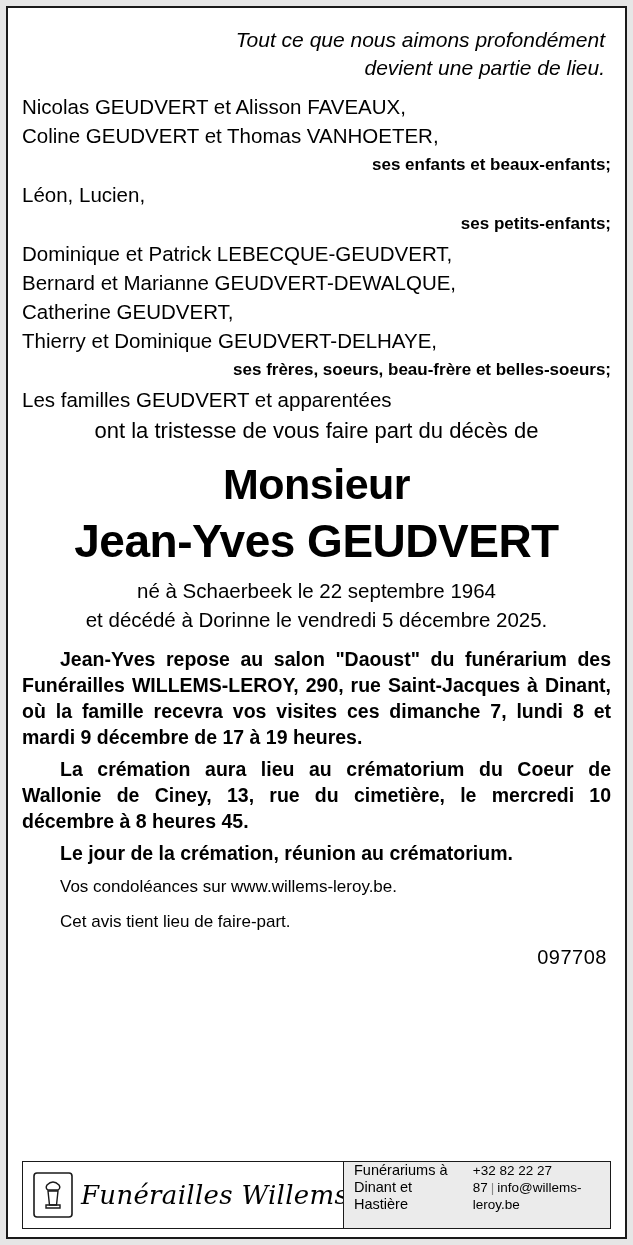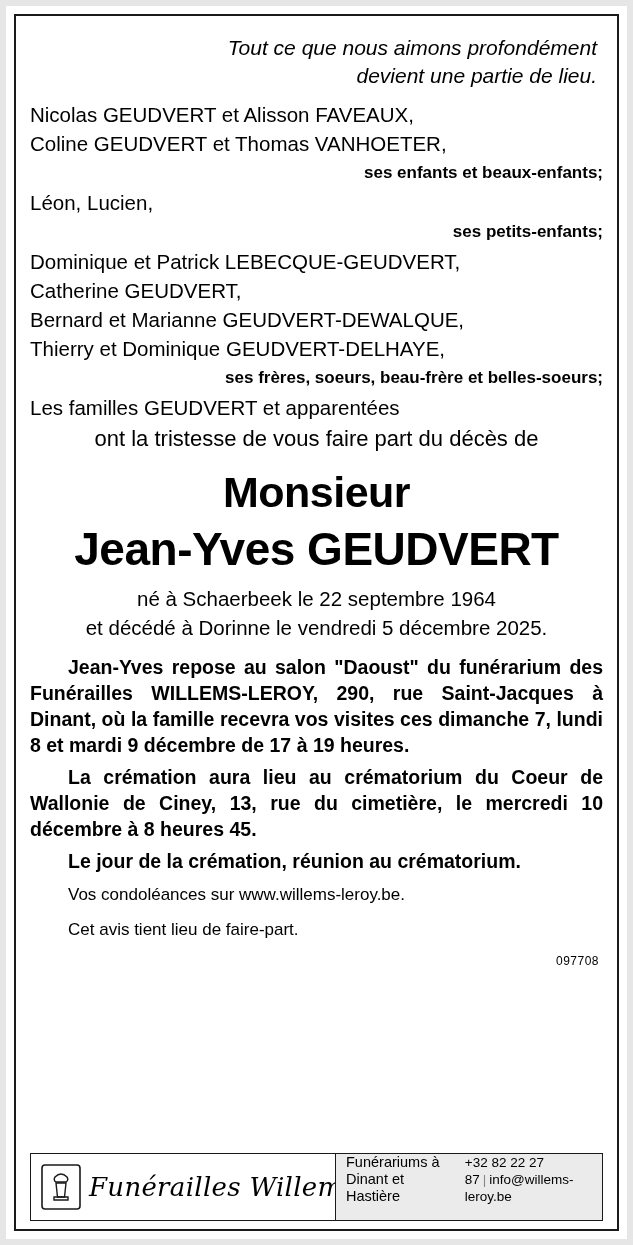--- a/index.html
+++ b/index.html
@@ -14,21 +14,21 @@
     color: #000000;
     overflow: hidden;
   }
   .notice {
     position: relative;
     width: 633px;
     height: 1245px;
     box-sizing: border-box;
     background: #ffffff;
     border: 6px solid #e6e6e6;
-    padding: 8px;
+    padding: 0;
   }
   .inner {
     box-sizing: border-box;
     width: 100%;
     height: 100%;
     border: 2px solid #1a1a1a;
     padding: 14px 14px 8px 14px;
     display: flex;
     flex-direction: column;
   }
@@ -103,21 +103,21 @@
   .plain {
     font-size: 17px;
     font-weight: normal;
     line-height: 29px;
     text-indent: 38px;
     text-align: left;
     margin: 6px 0 0 0;
   }
   .refnum {
     text-align: right;
-    font-size: 12px;
+    font-size: 20px;
     margin: 10px 4px 6px 0;
     letter-spacing: 0.5px;
   }
   .footer {
     margin-top: auto;
     border: 1.5px solid #1a1a1a;
     height: 66px;
     display: flex;
     align-items: stretch;
     background: #ffffff;
@@ -174,22 +174,22 @@
       <span>devient une partie de lieu.</span>
     </div>
 
     <div class="family">
       <span class="ln">Nicolas GEUDVERT et Alisson FAVEAUX,</span>
       <span class="ln">Coline GEUDVERT et Thomas VANHOETER,</span>
       <span class="role">ses enfants et beaux-enfants;</span>
       <span class="ln">Léon, Lucien,</span>
       <span class="role">ses petits-enfants;</span>
       <span class="ln">Dominique et Patrick LEBECQUE-GEUDVERT,</span>
+      <span class="ln">Bernard et Marianne GEUDVERT-DEWALQUE,</span>
       <span class="ln">Catherine GEUDVERT,</span>
-      <span class="ln">Bernard et Marianne GEUDVERT-DEWALQUE,</span>
       <span class="ln">Thierry et Dominique GEUDVERT-DELHAYE,</span>
       <span class="role">ses frères, soeurs, beau-frère et belles-soeurs;</span>
       <span class="ln">Les familles GEUDVERT et apparentées</span>
       <span class="lead">ont la tristesse de vous faire part du décès de</span>
     </div>
 
     <div class="deceased">
       <span class="title">Monsieur</span>
       <span class="name">Jean-Yves GEUDVERT</span>
     </div>

